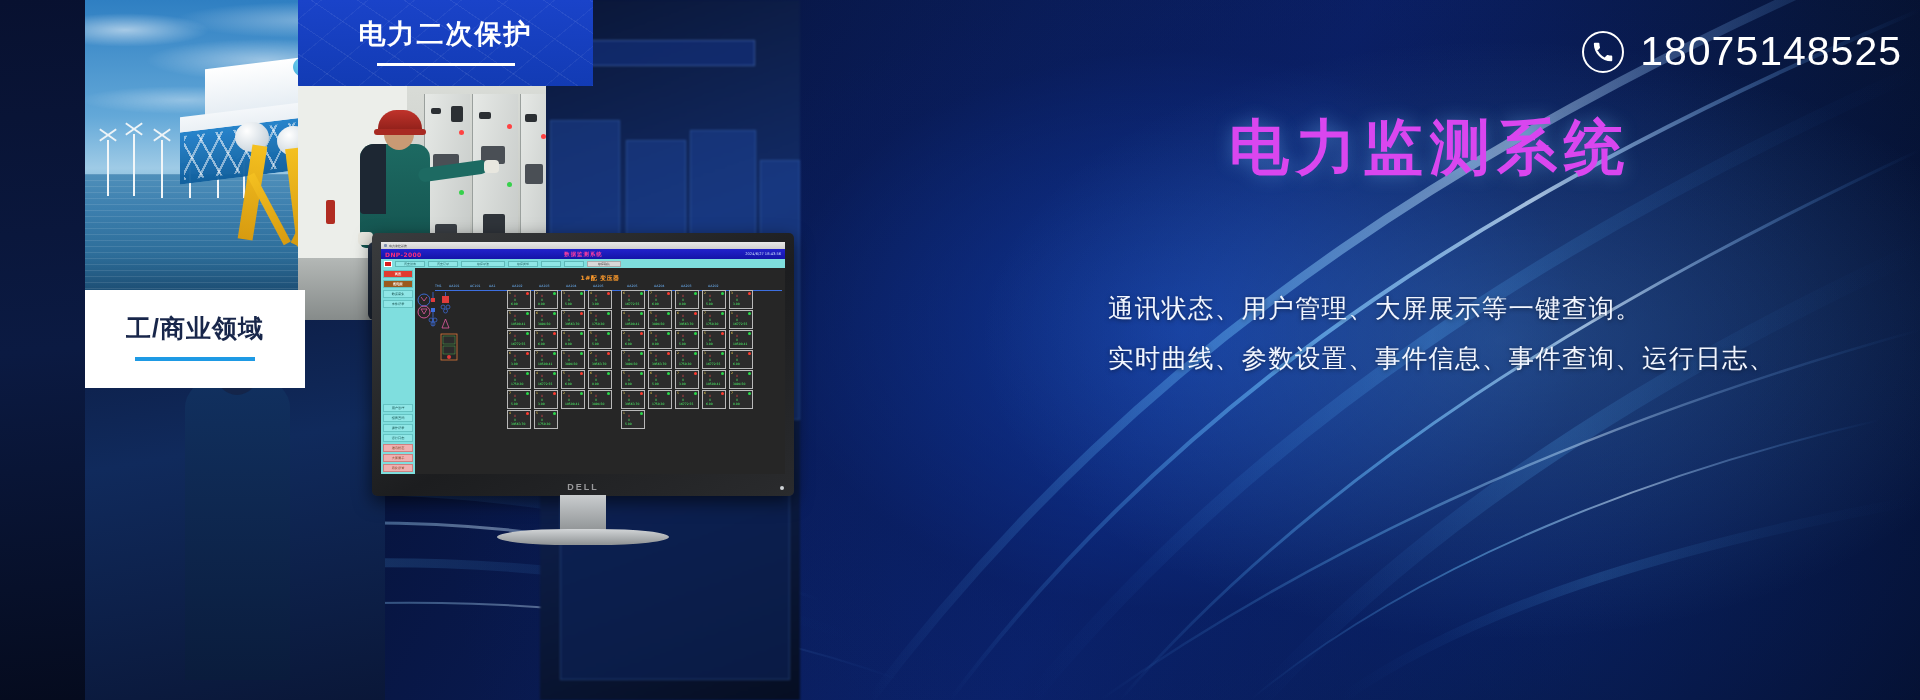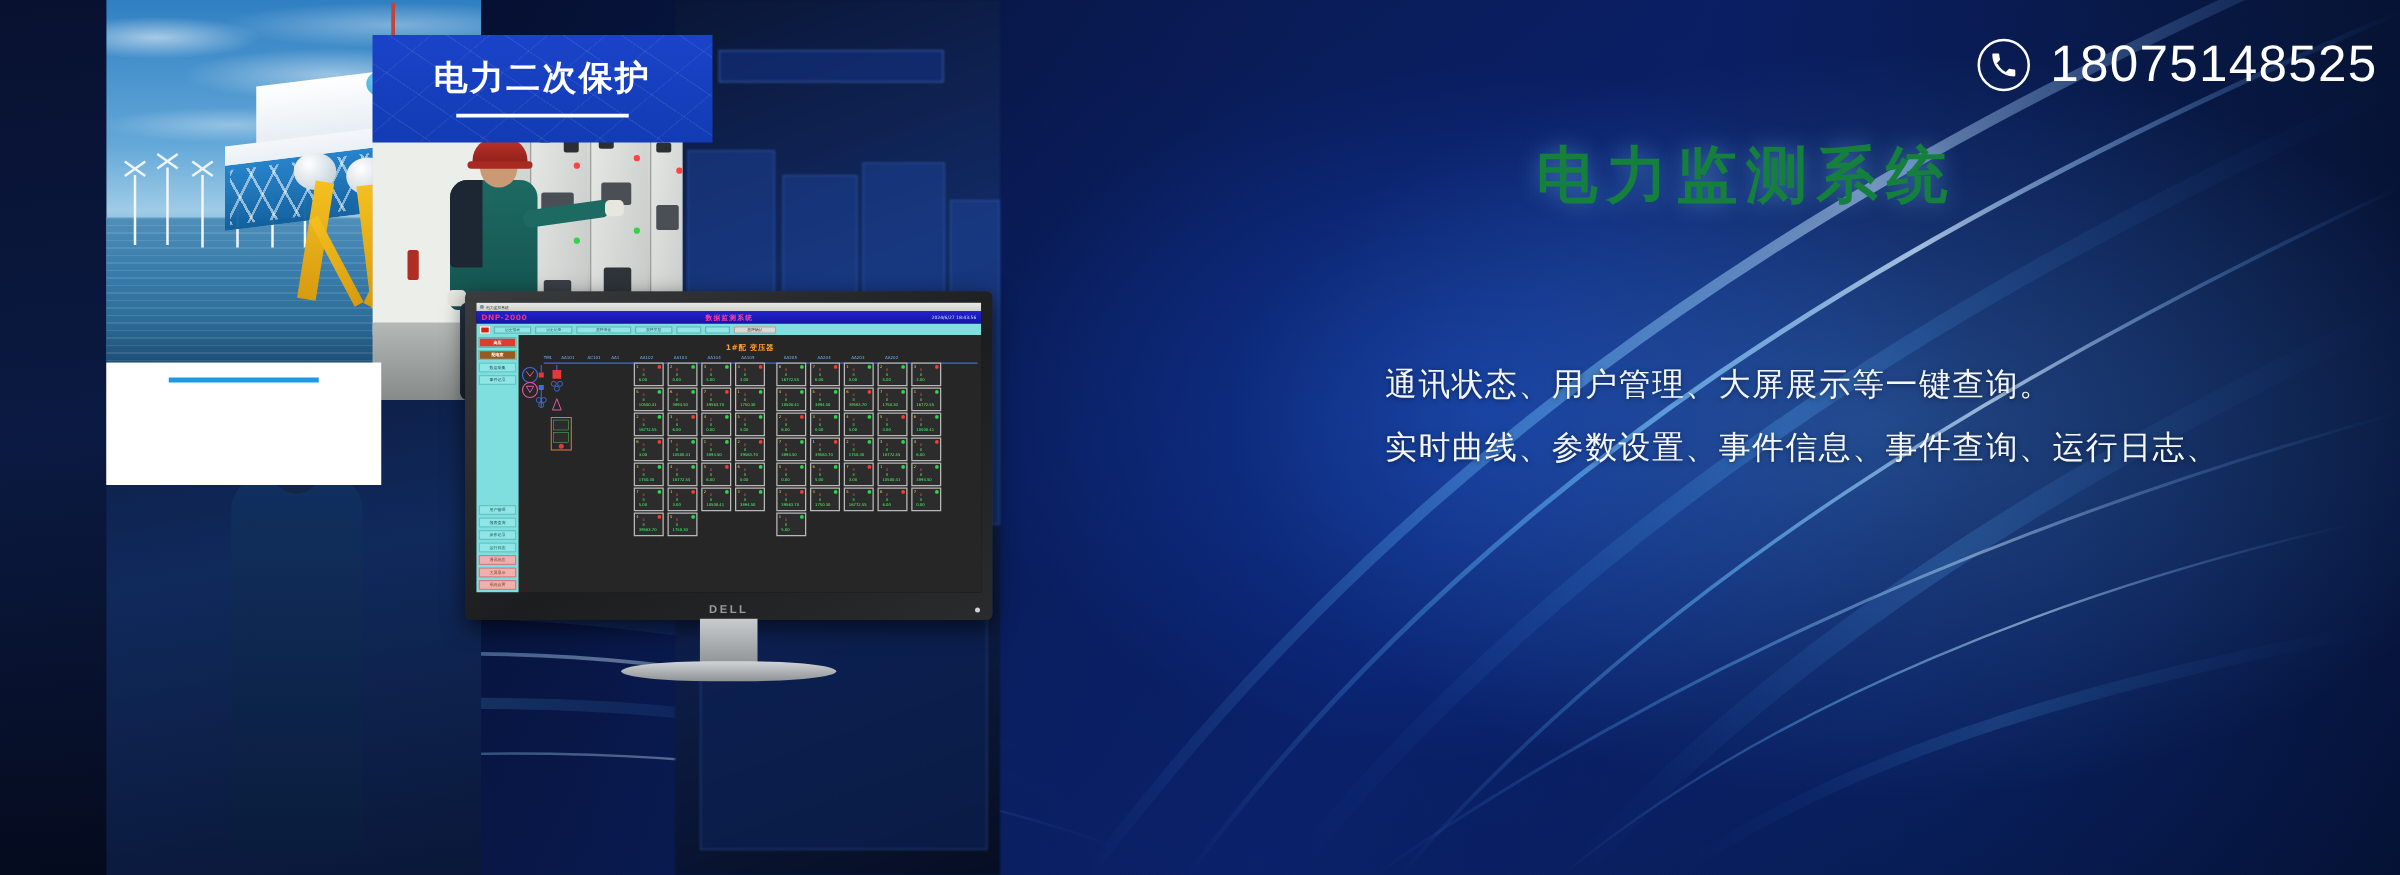--- a/index.html
+++ b/index.html
@@ -100,22 +100,22 @@
 
   .ph-person2 { left:85px; top:285px; width:300px; height:415px; }
   .p2 { position:absolute; inset:0;
      background:linear-gradient(170deg,#0c1a40 0%,#102a5c 40%,#0a1738 100%); }
   .p2-fig { position:absolute; left:100px; top:95px; width:105px; height:300px;
      background:linear-gradient(#11305f,#0a1c3c); border-radius:28px 28px 0 0; }
   .p2-head { position:absolute; left:130px; top:60px; width:44px; height:50px; border-radius:50%;
      background:#14254a; }
 
   
-  .card-blue { position:absolute; left:298px; top:0; width:272px; height:86px;
-     background:linear-gradient(#1a43c9,#123bb4); overflow:hidden;margin-top:28px; }
+  .card-blue { position:absolute; left:298px; top:0; width:295px; height:86px;
+     background:linear-gradient(#1a43c9,#123bb4); overflow:hidden; }
   .card-blue:before{ content:""; position:absolute; inset:0;
      background:
       repeating-linear-gradient(34deg, rgba(255,255,255,.07) 0 1px, transparent 1px 26px),
       repeating-linear-gradient(-40deg, rgba(255,255,255,.05) 0 1px, transparent 1px 30px);}
   .card-blue .txt { position:relative; color:#fff; font-size:27px; font-weight:700;
      letter-spacing:2px; text-align:center; margin-top:16px; }
   .card-blue .rule { position:relative; width:138px; height:3px; background:#fff; margin:11px auto 0; }
 
   .card-white { position:absolute; left:85px; top:290px; width:220px; height:98px;
      background:#fff; }
@@ -173,21 +173,21 @@
   .cell .v3 { position:absolute; left:3px; top:11px; color:#4dff6a; font-size:3px; }
   .hdrlbl { position:absolute; color:#6fb7ff; font-size:3.2px; }
   .svgwrap { position:absolute; left:0; top:18px; width:44px; height:90px; }
 
   
   .right { position:absolute; left:1104px; top:0; width:860px; height:552px; }
   .phone { position:absolute; right:62px; top:28px; display:flex; align-items:center; gap:16px; }
   .phone .pic { width:42px; height:42px; border-radius:50%; border:2.6px solid #fff;
      display:flex; align-items:center; justify-content:center; }
   .phone .num { color:#fff; font-size:41px; font-weight:400; letter-spacing:1px; }
-  .h1 { position:absolute; left:125px; top:108px; color:#15803d; font-size:49px; font-weight:800;
+  .h1 { position:absolute; left:125px; top:108px; color:#d946ef; font-size:60px; font-weight:800;
      letter-spacing:7px; text-shadow:0 0 18px rgba(120,190,255,.45); }
   .desc { position:absolute; left:4px; top:283px; width:840px; color:#f2f6ff;
      font-size:25.5px; line-height:50px; letter-spacing:1.2px; font-weight:400;
      text-shadow:0 1px 4px rgba(0,0,0,.5); }
   .desc div { white-space:nowrap; }
 </style>
 </head>
 <body>
 
 <div class="banner">
@@ -311,20 +311,21 @@
       <div class="glove" style="left:60px;  top:150px;"></div>
       <div class="legs"></div>
     </div>
 
     <div class="card-blue">
       <div class="txt">电力二次保护</div>
       <div class="rule"></div>
     </div>
 
     <div class="card-white">
+      <div class="txt">工/商业领域</div>
       <div class="rule"></div>
     </div>
 
     <div class="monitor">
       <div class="mon-bezel">
         <div class="mon-screen">
 
           <div class="sc">
 
             <div class="sc-titlebar">

